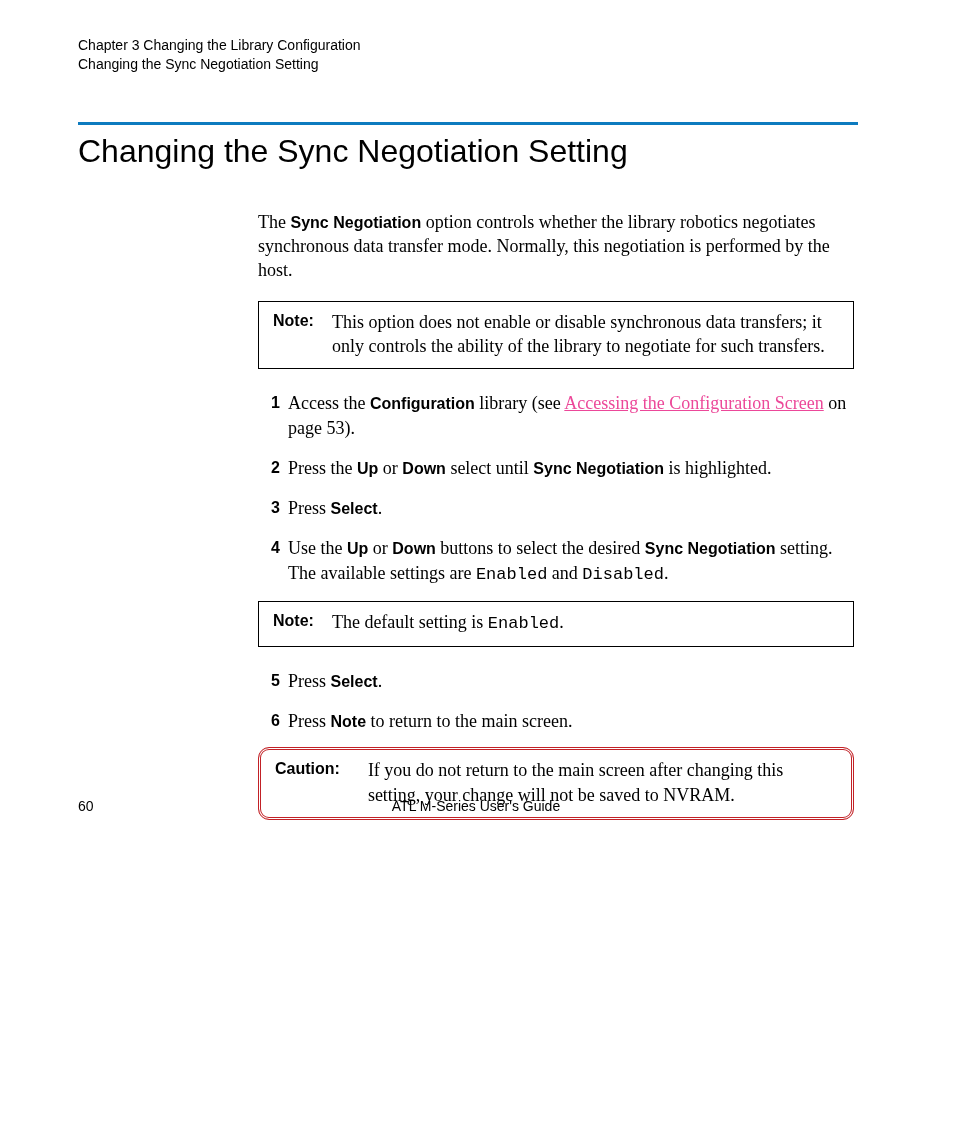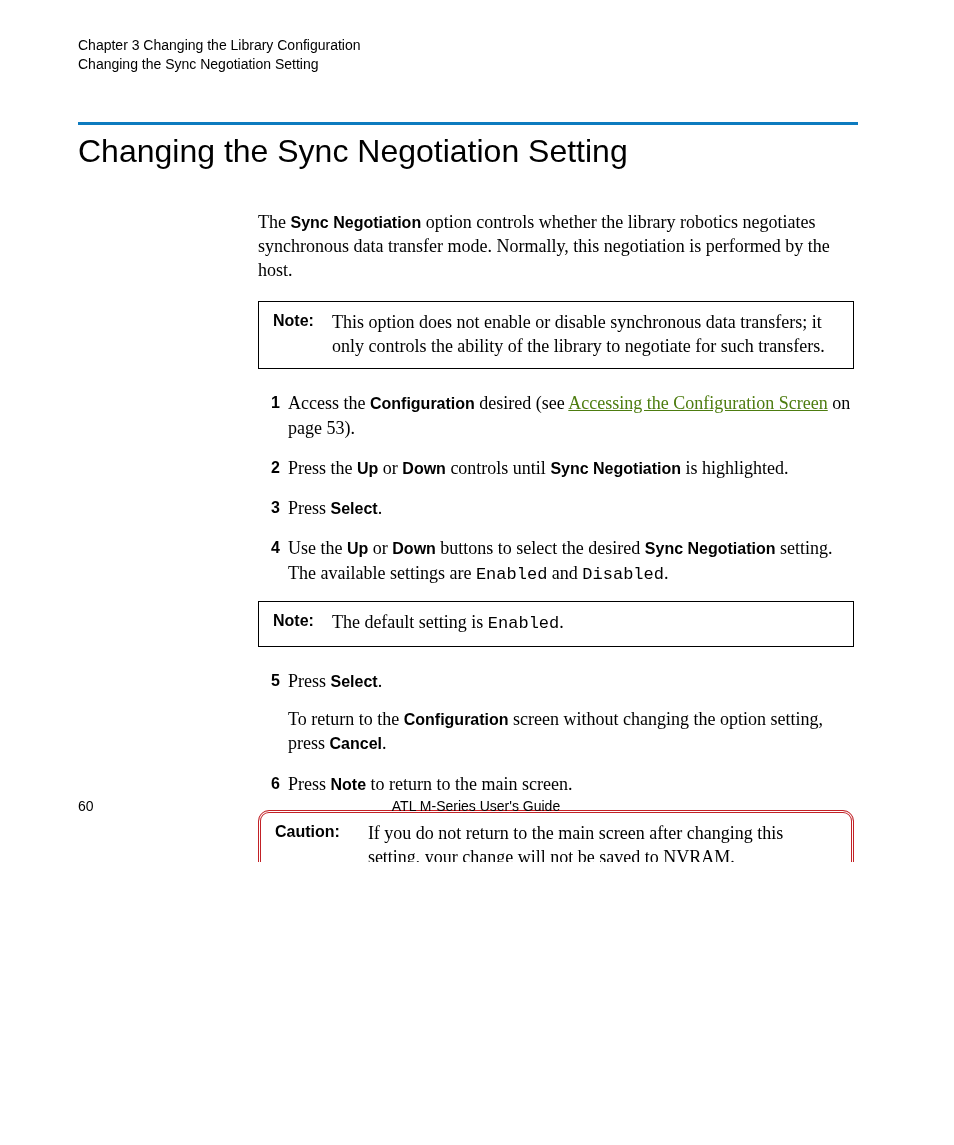--- a/index.html
+++ b/index.html
@@ -78,21 +78,21 @@
     position: absolute;
     left: 0;
     top: 1px;
     font-family: "Helvetica Neue", Arial, sans-serif;
     font-weight: 700;
     font-size: 16px;
     width: 22px;
     text-align: right;
   }
   .link {
-    color: #4d7c0f;
+    color: #ec4899;
     text-decoration: underline;
   }
   .mono {
     font-family: "Courier New", Courier, monospace;
     font-size: 17px;
   }
   .step-body { }
   .step-extra { margin-top: 14px; }
   .inner-note {
     margin-top: 14px;
@@ -145,28 +145,28 @@
         <div class="note-text">This option does not enable or disable synchronous data transfers; it only controls the ability of the library to negotiate for such transfers.</div>
       </div>
     </div>
 
 
     <ol class="steps">
 
       <li>
         <span class="num">1</span>
         <span class="step-body">
-          <span>Access the </span><span class="sans-bold">Configuration</span><span> desired (see </span><a href="#" class="link">Accessing the Configuration Screen</a><span> on page 53).</span>
+          <span>Access the </span><span class="sans-bold">Configuration</span><span> library (see </span><a href="#" class="link">Accessing the Configuration Screen</a><span> on page 53).</span>
         </span>
       </li>
 
       <li>
         <span class="num">2</span>
         <span class="step-body">
-          <span>Press the </span><span class="sans-bold">Up</span><span> or </span><span class="sans-bold">Down</span><span> controls until </span><span class="sans-bold">Sync Negotiation</span><span> is highlighted.</span>
+          <span>Press the </span><span class="sans-bold">Up</span><span> or </span><span class="sans-bold">Down</span><span> select until </span><span class="sans-bold">Sync Negotiation</span><span> is highlighted.</span>
         </span>
       </li>
 
       <li>
         <span class="num">3</span>
         <span class="step-body">
           <span>Press </span><span class="sans-bold">Select</span><span>.</span>
         </span>
       </li>
 
@@ -184,23 +184,20 @@
             </div>
           </div>
         </div>
       </li>
 
       <li>
         <span class="num">5</span>
         <span class="step-body">
           <span>Press </span><span class="sans-bold">Select</span><span>.</span>
         </span>
-        <div class="step-extra">
-          <span>To return to the </span><span class="sans-bold">Configuration</span><span> screen without changing the option setting, press </span><span class="sans-bold">Cancel</span><span>.</span>
-        </div>
       </li>
 
       <li>
         <span class="num">6</span>
         <span class="step-body">
           <span>Press </span><span class="sans-bold">Note</span><span> to return to the main screen.</span>
         </span>
 
         <div class="caution-box inner-caution">
           <div class="note-row">

